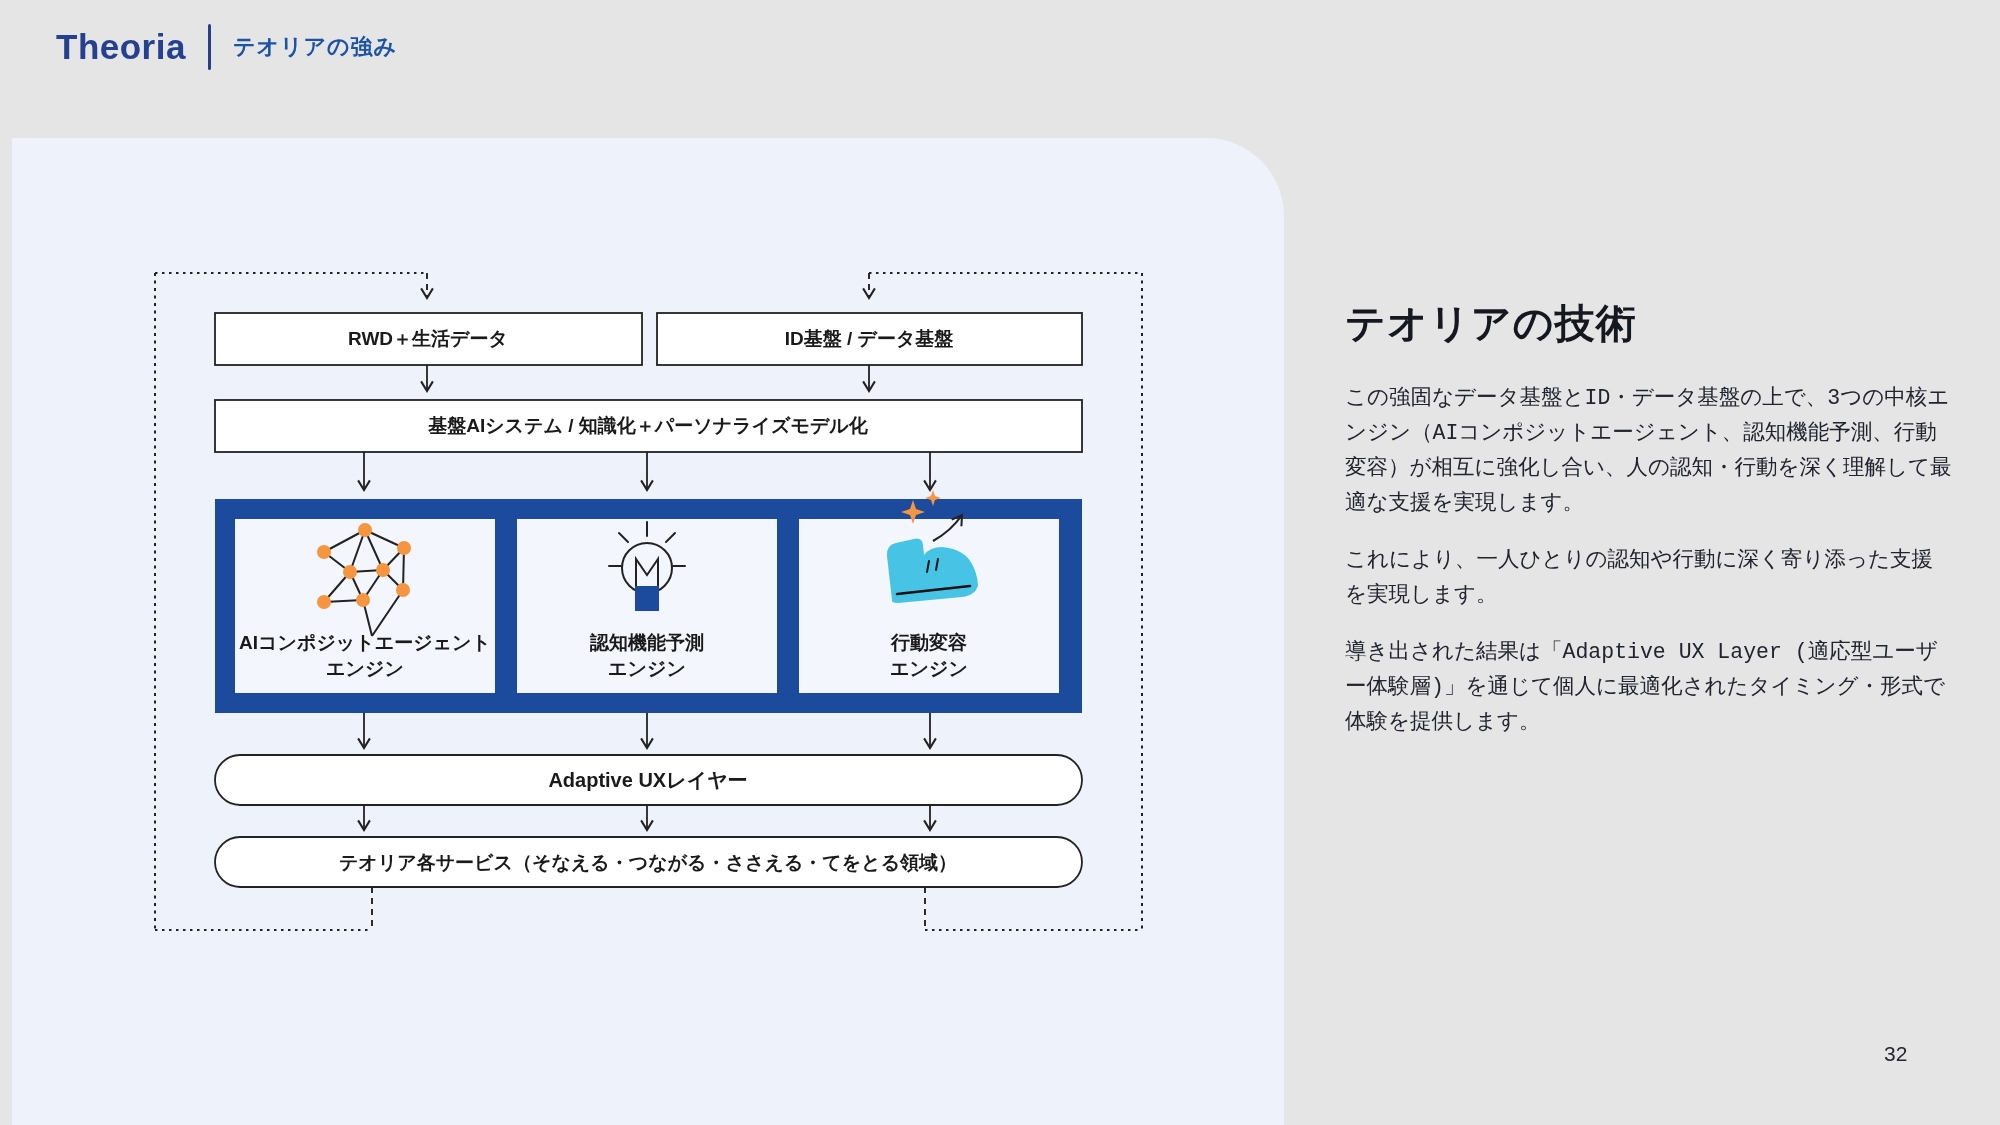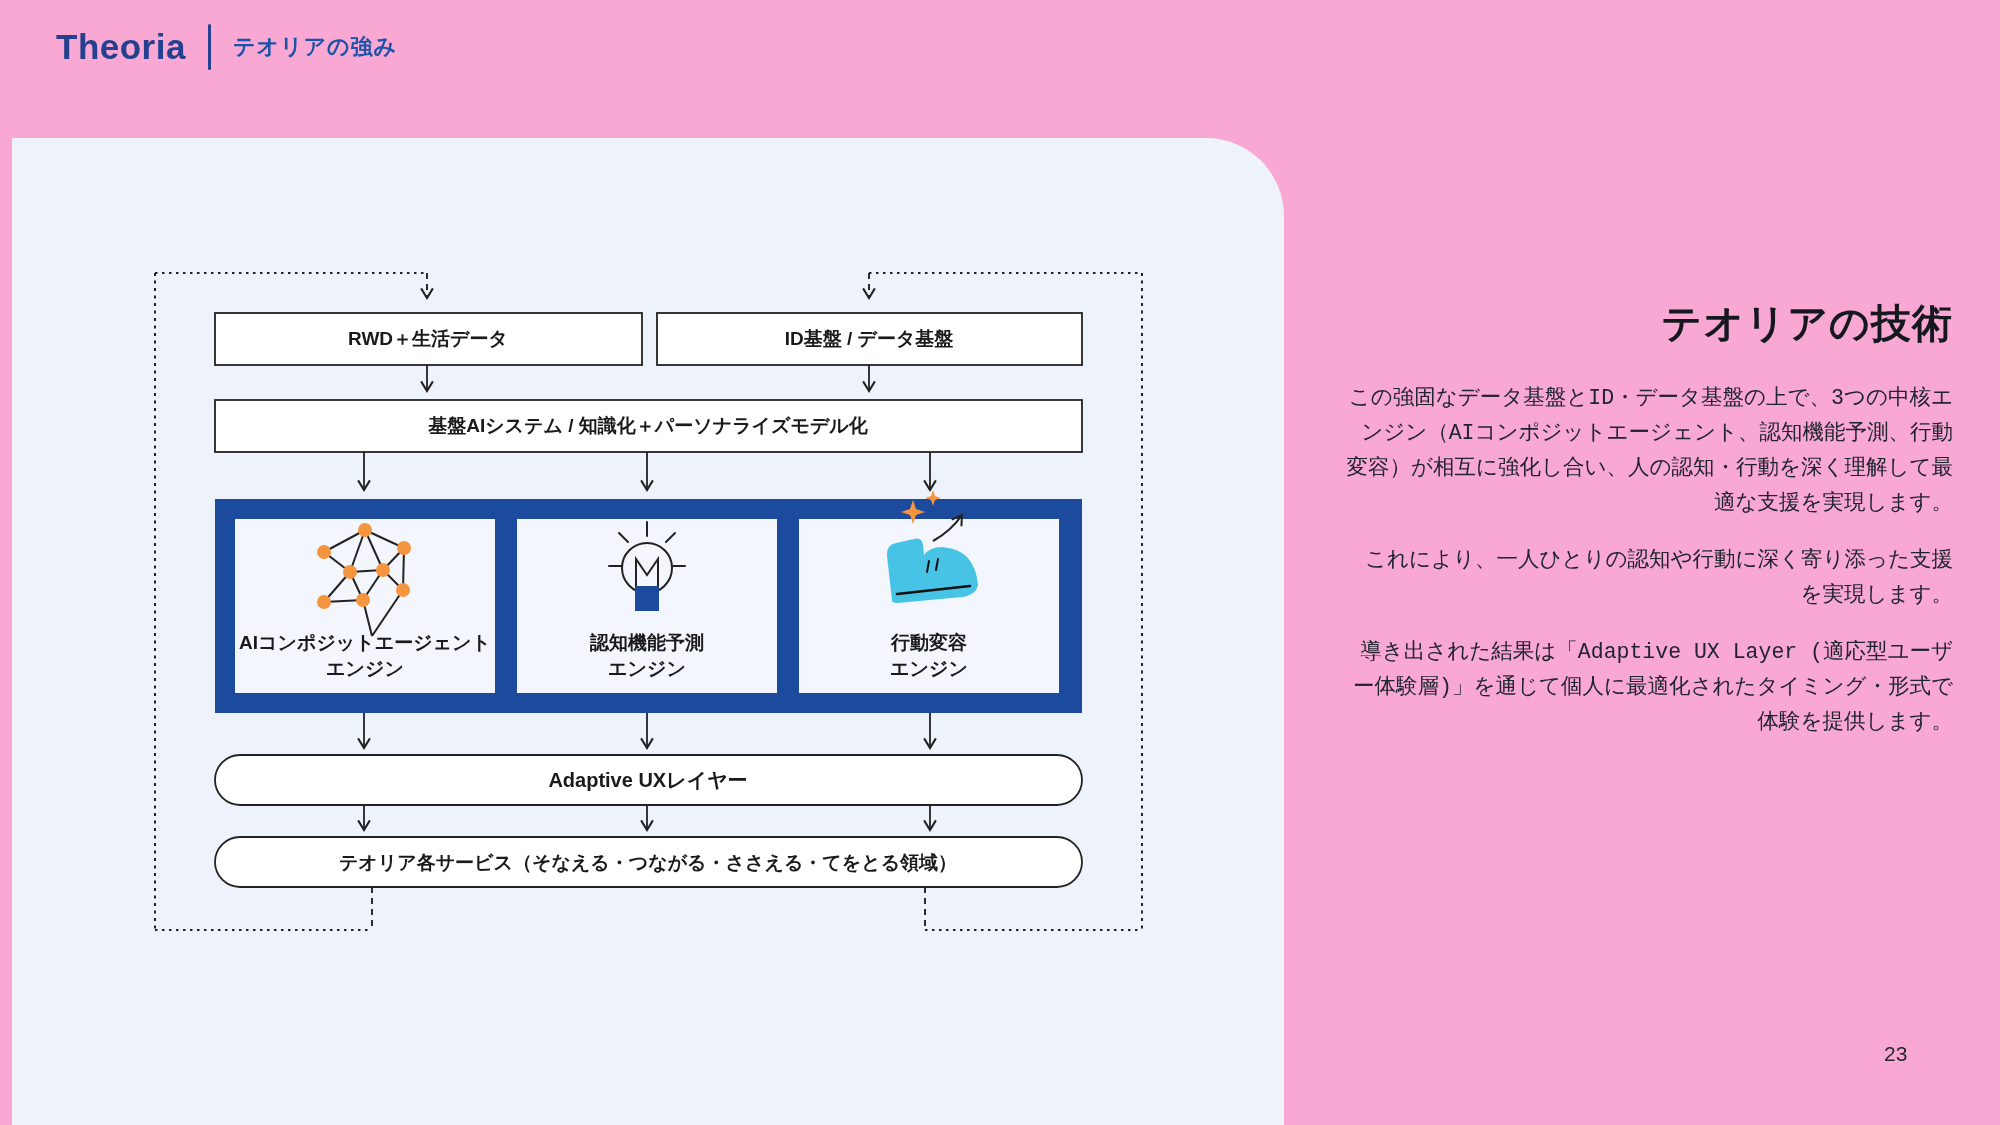--- a/index.html
+++ b/index.html
@@ -1,18 +1,18 @@
 <!DOCTYPE html>
 <html><head>
 <meta charset="utf-8">
 <style>
   html,body{margin:0;padding:0;background:#ffffff;}
   *{box-sizing:border-box;}
   body{font-family:"Liberation Sans","DejaVu Sans",sans-serif;}
-  .page{position:relative;width:2000px;height:1125px;background:#f9a8d4;overflow:hidden;text-align:right;}
+  .page{position:relative;width:2000px;height:1125px;background:#e5e5e5;overflow:hidden;}
 
   
   .header{position:absolute;left:56px;top:24px;display:flex;align-items:center;gap:22px;}
   .logo{font-size:35px;font-weight:800;color:#24408e;letter-spacing:.5px;}
   .logo-divider{width:3px;height:46px;background:#24408e;border-radius:2px;}
   .tagline{font-size:22px;font-weight:700;color:#1d53a6;letter-spacing:1px;}
 
   
   .panel{position:absolute;left:12px;top:138px;width:1272px;height:987px;
          background:#eef2fa;border-top-right-radius:78px;}
@@ -175,15 +175,15 @@
     </svg>
   </div>
 
   <div class="content">
     <h1>テオリアの技術</h1>
     <p>この強固なデータ基盤とID・データ基盤の上で、3つの中核エンジン（AIコンポジットエージェント、認知機能予測、行動変容）が相互に強化し合い、人の認知・行動を深く理解して最適な支援を実現します。</p>
     <p>これにより、一人ひとりの認知や行動に深く寄り添った支援を実現します。</p>
     <p>導き出された結果は「Adaptive UX Layer (適応型ユーザー体験層)」を通じて個人に最適化されたタイミング・形式で体験を提供します。</p>
   </div>
 
-  <div class="page-number">23</div>
+  <div class="page-number">32</div>
 
 </div>
 
 </body></html>

